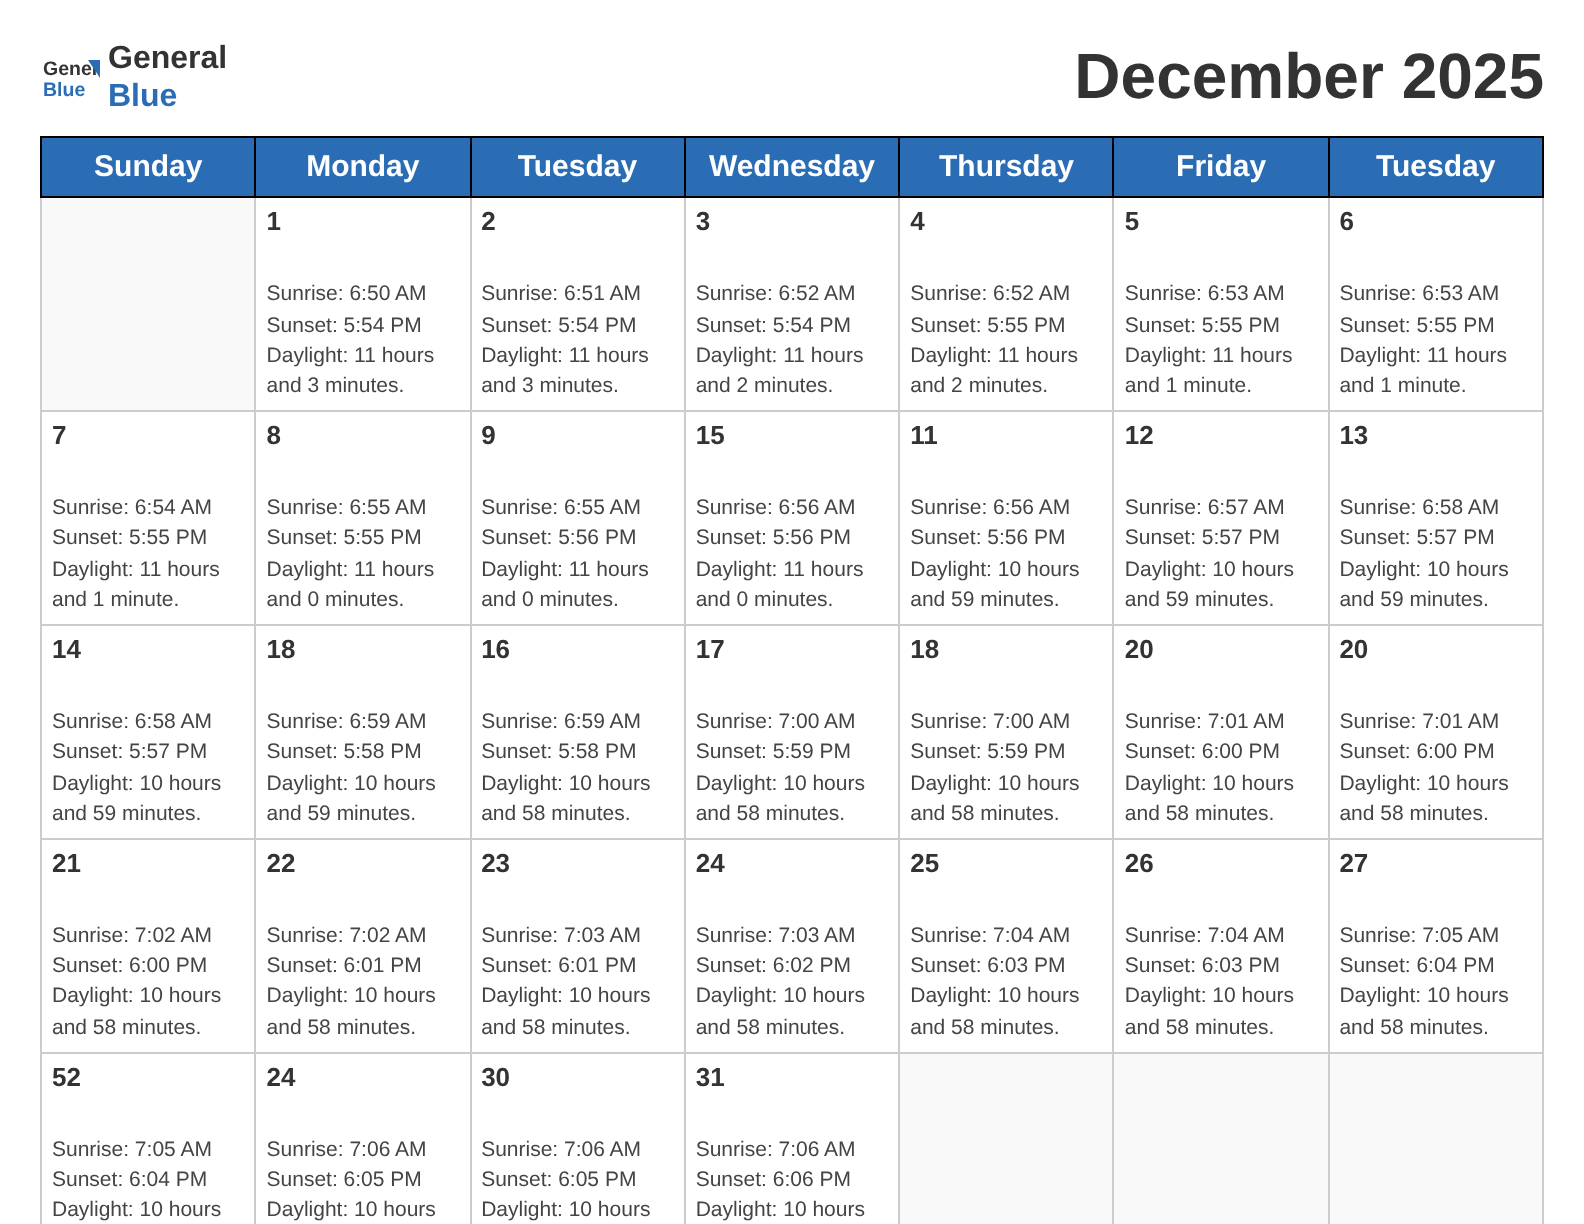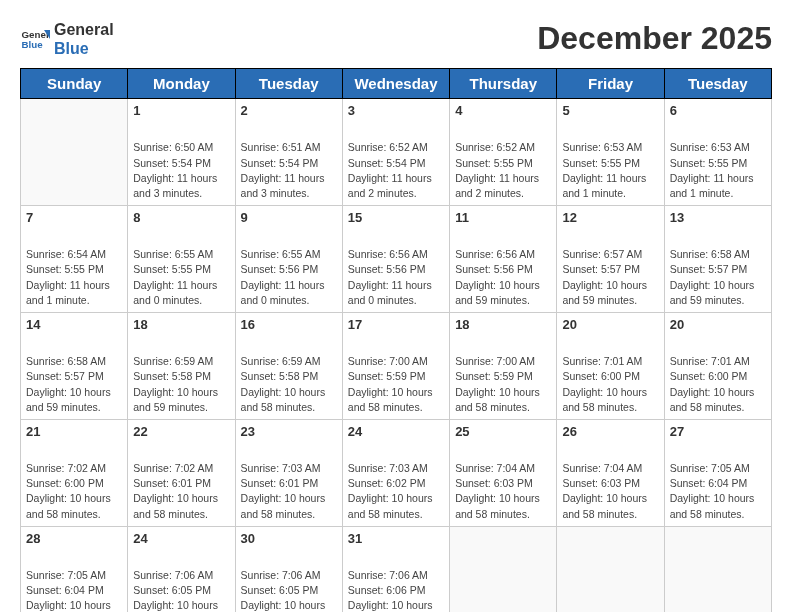--- a/index.html
+++ b/index.html
@@ -220,21 +220,21 @@
           <span class="day-number">26</span>
           <div class="day-info"><span>Sunrise: 7:04 AM</span><br><span>Sunset: 6:03 PM</span><br><span>Daylight: 10 hours and 58 minutes.</span></div>
         </td>
         <td>
           <span class="day-number">27</span>
           <div class="day-info"><span>Sunrise: 7:05 AM</span><br><span>Sunset: 6:04 PM</span><br><span>Daylight: 10 hours and 58 minutes.</span></div>
         </td>
       </tr>
       <tr>
         <td>
-          <span class="day-number">28</span>
+          <span class="day-number">52</span>
           <div class="day-info"><span>Sunrise: 7:05 AM</span><br><span>Sunset: 6:04 PM</span><br><span>Daylight: 10 hours and 58 minutes.</span></div>
         </td>
         <td>
           <span class="day-number">24</span>
           <div class="day-info"><span>Sunrise: 7:06 AM</span><br><span>Sunset: 6:05 PM</span><br><span>Daylight: 10 hours and 59 minutes.</span></div>
         </td>
         <td>
           <span class="day-number">30</span>
           <div class="day-info"><span>Sunrise: 7:06 AM</span><br><span>Sunset: 6:05 PM</span><br><span>Daylight: 10 hours and 59 minutes.</span></div>
         </td>

